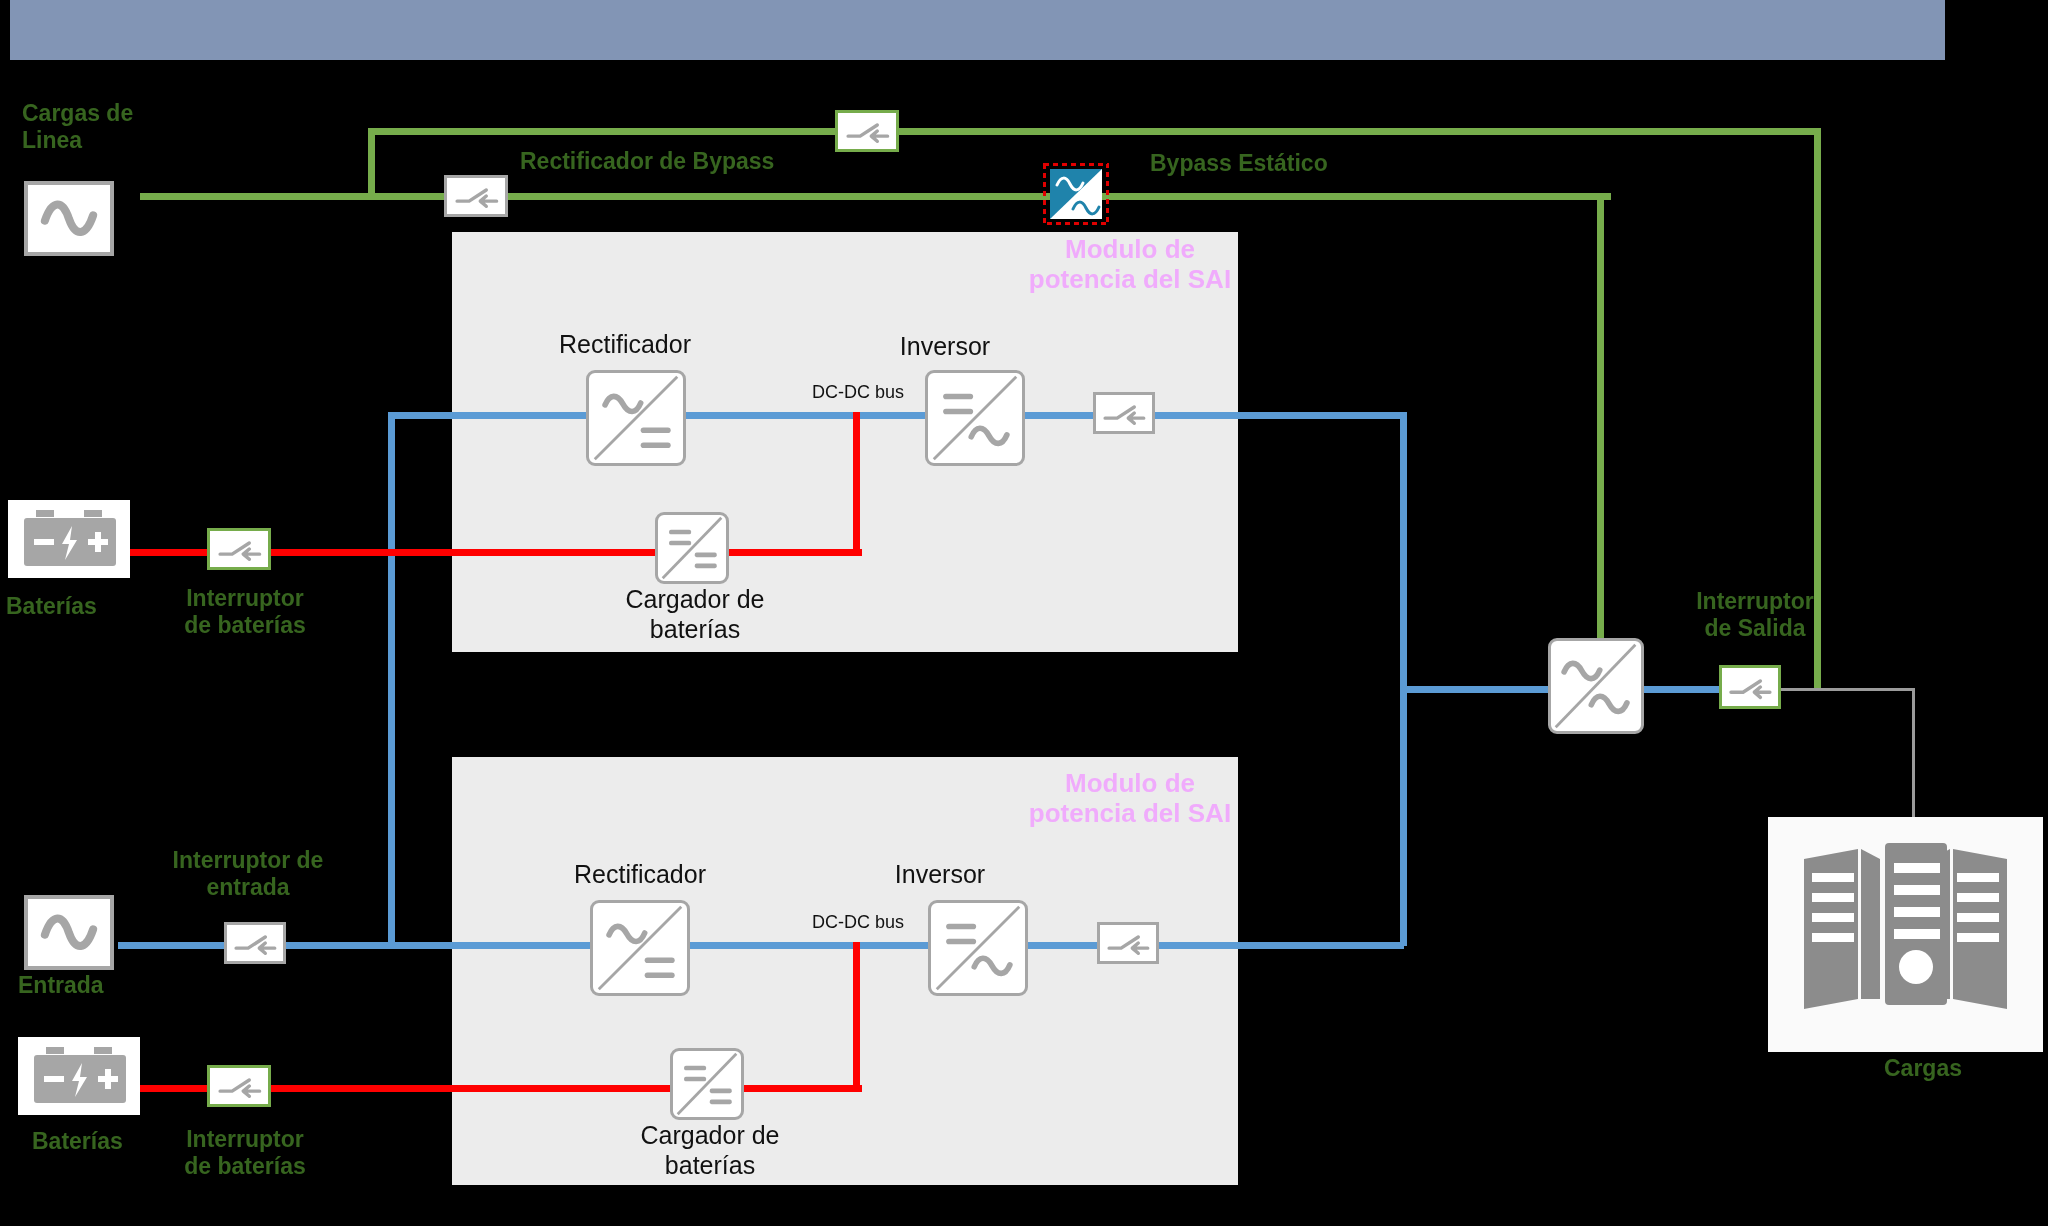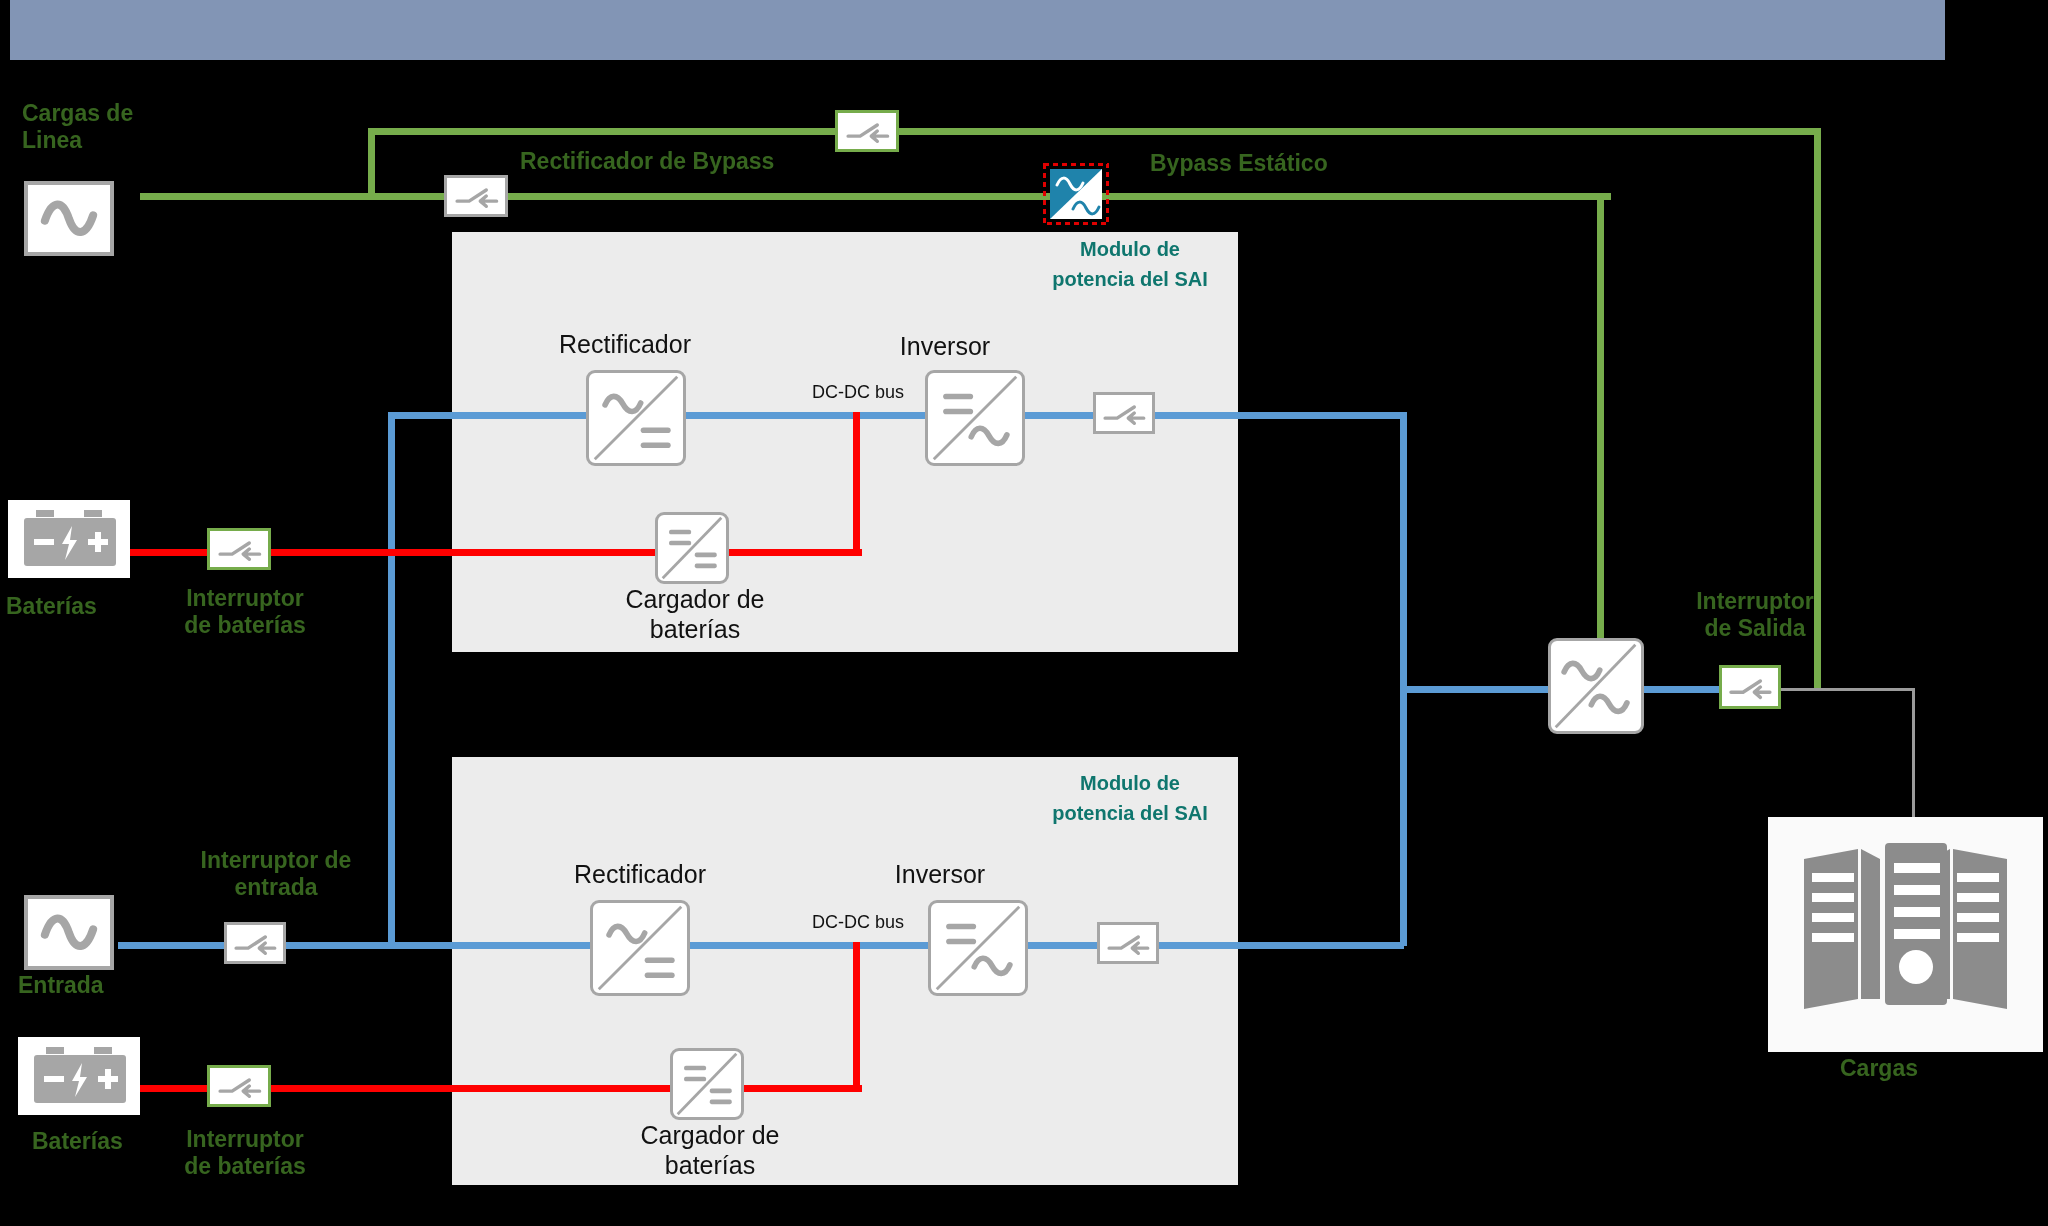--- a/index.html
+++ b/index.html
@@ -19,21 +19,21 @@
   .green{background:#76ac4b;}
   .blue{background:#5b9bd5;}
   .red{background:#ff0000;}
   .gray{background:#9b9b9b;}
   .wh.gray{height:3px;}
   .wv.gray{width:3px;}
 
   
   .module{position:absolute;background:#ececec;}
   .module-title{
-    position:absolute;color:#0f766e;font-weight:bold;font-size:20px;
+    position:absolute;color:#f0abfc;font-weight:bold;font-size:26px;
     line-height:30px;text-align:center;
   }
 
   
   .lbl{position:absolute;line-height:1.18;}
   .lbl-green{color:#37651f;font-weight:bold;font-size:23px;}
   .lbl-black{color:#111;font-size:25px;font-weight:normal;}
   .lbl-small{color:#111;font-size:18px;font-weight:normal;}
   .ctr{text-align:center;}
 
@@ -191,21 +191,21 @@
     </svg>
   </div>
   <div class="lbl lbl-green" style="left:1150px;top:150px;width:320px;">Bypass Estático</div>
 
   <div class="sw gray-b" style="left:224px;top:922px;width:62px;height:42px;">
     <svg viewBox="0 0 62 42">
       <path d="M9 27 L23 27 L43 14" stroke="#a6a6a6" stroke-width="4" fill="none" stroke-linecap="round"></path>
       <path d="M54 27 L37 27 M43 21 L36 27 L43 33" stroke="#a6a6a6" stroke-width="4" fill="none" stroke-linecap="round" stroke-linejoin="round"></path>
     </svg>
   </div>
-  <div class="lbl lbl-green ctr" style="left:156px;top:847px;width:240px;">
+  <div class="lbl lbl-green ctr" style="left:128px;top:847px;width:240px;">
     <div>Interruptor de</div>
     <div>entrada</div>
   </div>
 
   <div class="sw green-b" style="left:207px;top:528px;width:64px;height:42px;">
     <svg viewBox="0 0 64 42">
       <path d="M10 27 L24 27 L44 14" stroke="#a6a6a6" stroke-width="4" fill="none" stroke-linecap="round"></path>
       <path d="M56 27 L38 27 M44 21 L37 27 L44 33" stroke="#a6a6a6" stroke-width="4" fill="none" stroke-linecap="round" stroke-linejoin="round"></path>
     </svg>
   </div>
@@ -349,15 +349,15 @@
       <rect x="189" y="116" width="42" height="9" fill="#fff"></rect>
 
       <rect x="117" y="26" width="62" height="162" rx="4" fill="#8c8c8c"></rect>
       <rect x="126" y="46" width="46" height="10" fill="#fff"></rect>
       <rect x="126" y="68" width="46" height="10" fill="#fff"></rect>
       <rect x="126" y="90" width="46" height="10" fill="#fff"></rect>
       <rect x="126" y="112" width="46" height="10" fill="#fff"></rect>
       <circle cx="148" cy="150" r="17" fill="#fff"></circle>
     </svg>
   </div>
-  <div class="lbl lbl-green ctr" style="left:1779px;top:1055px;width:200px;">Cargas</div>
+  <div class="lbl lbl-green ctr" style="left:1823px;top:1055px;width:200px;">Cargas</div>
 
 </div>
 
 </body></html>

